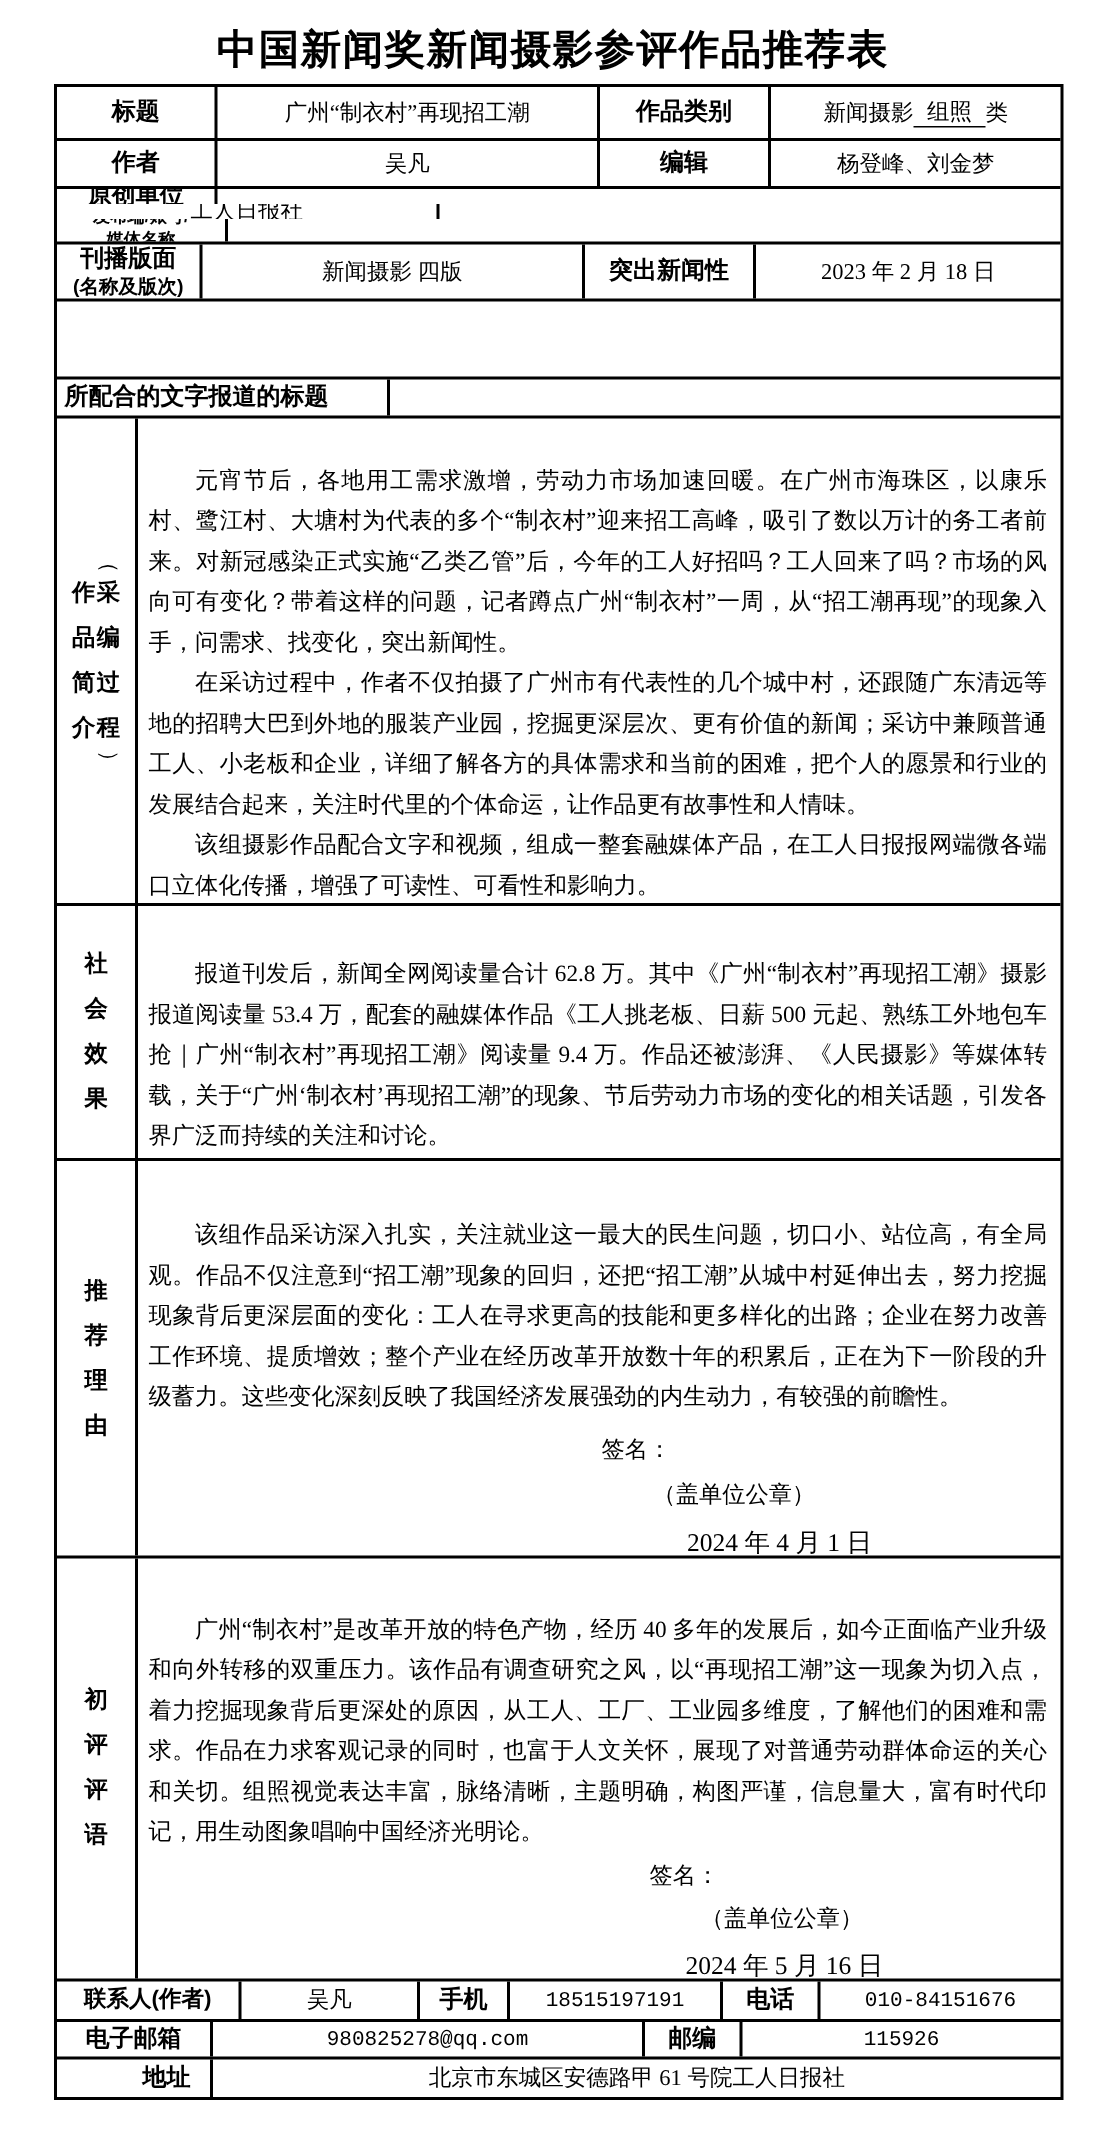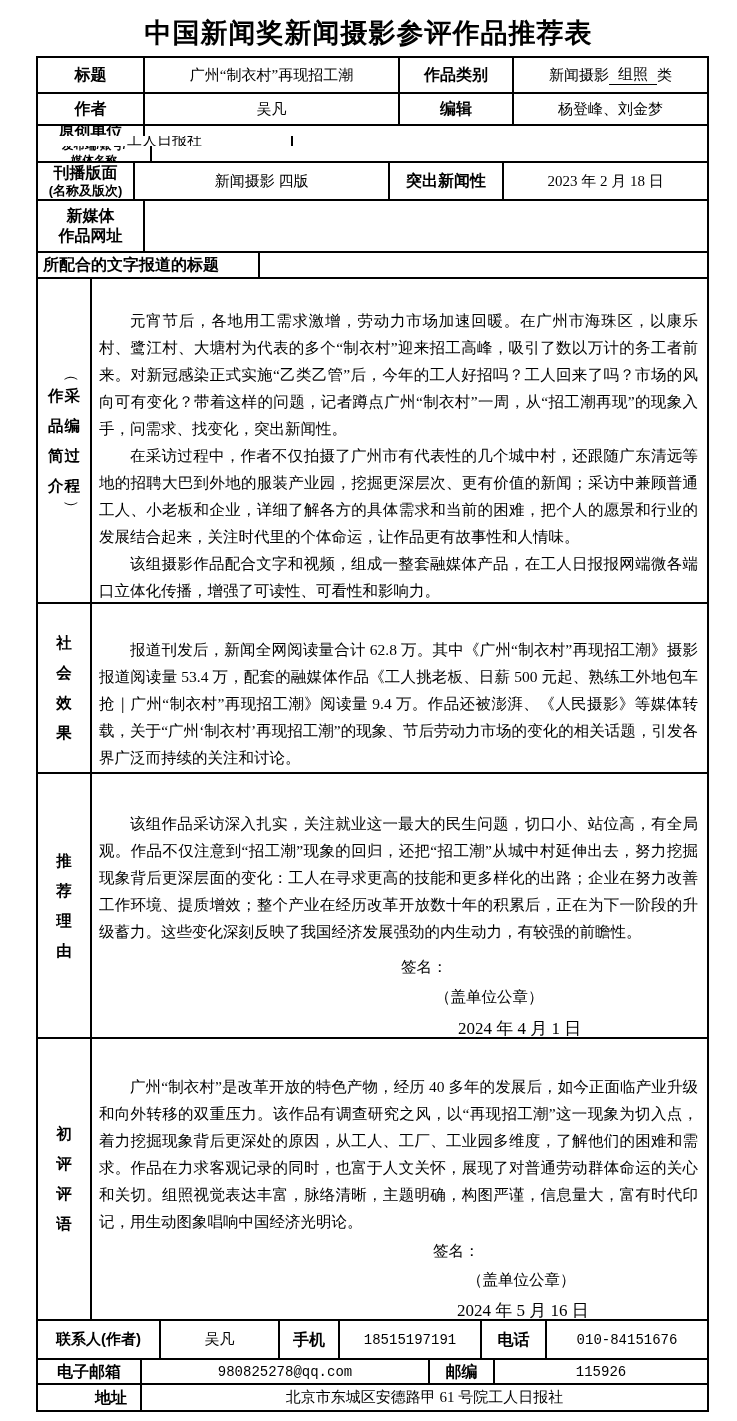--- a/index.html
+++ b/index.html
@@ -97,24 +97,20 @@
     <div class="cell br stack" style="width:97px;">
       <span class="lbl">刊播版面</span>
       <span class="lbl lbl-md">(名称及版次)</span>
     </div>
     <div class="cell br val" style="width:255px;">新闻摄影 四版</div>
     <div class="cell br lbl" style="width:114px;">突出新闻性</div>
     <div class="cell val" style="flex:1;border-radius:14px;">2023 年 2 月 18 日</div>
   </div>
 
   <div class="frow" style="height:52px;">
-    <div class="cell br stack" style="width:107px;">
-      <span class="lbl">新媒体</span>
-      <span class="lbl">作品网址</span>
-    </div>
     <div class="cell val" style="flex:1;"></div>
   </div>
 
   <div class="frow" style="height:26px;">
     <div class="cell br lbl left-pad" style="width:222px;">所配合的文字报道的标题</div>
     <div class="cell val" style="flex:1;"></div>
   </div>
 
   <div class="frow" style="height:325px;">
     <div class="cell br sec-label-cell">
@@ -187,21 +183,21 @@
     <div class="sec-body" style="padding-top:34px;">
       <p class="para">广州“制衣村”是改革开放的特色产物，经历 40 多年的发展后，如今正面临产业升级和向外转移的双重压力。该作品有调查研究之风，以“再现招工潮”这一现象为切入点，着力挖掘现象背后更深处的原因，从工人、工厂、工业园多维度，了解他们的困难和需求。作品在力求客观记录的同时，也富于人文关怀，展现了对普通劳动群体命运的关心和关切。组照视觉表达丰富，脉络清晰，主题明确，构图严谨，信息量大，富有时代印记，用生动图象唱响中国经济光明论。</p>
       <div class="sign-block" style="margin-top:6px; margin-left:334px;">
         <div class="sign-line" style="margin-bottom:9px;">签名：</div>
         <div class="sign-line" style="margin-left:34px; margin-bottom:11px;">（盖单位公章）</div>
         <div class="sign-line sign-date" style="margin-left:24px;">2024 年 5 月 16 日</div>
       </div>
     </div>
   </div>
 
-  <div class="frow" style="height:39px;">
+  <div class="frow" style="height:27px;">
     <div class="cell br lbl" style="width:123px; font-size:15px; white-space:nowrap;">联系人(作者)</div>
     <div class="cell br val" style="width:119px;">吴凡</div>
     <div class="cell br lbl" style="width:60px;">手机</div>
     <div class="cell br num" style="width:142px;">18515197191</div>
     <div class="cell br lbl" style="width:65px;">电话</div>
     <div class="cell num" style="flex:1;">010-84151676</div>
   </div>
 
   <div class="frow" style="height:25px;">
     <div class="cell br lbl" style="width:104px;">电子邮箱</div>

